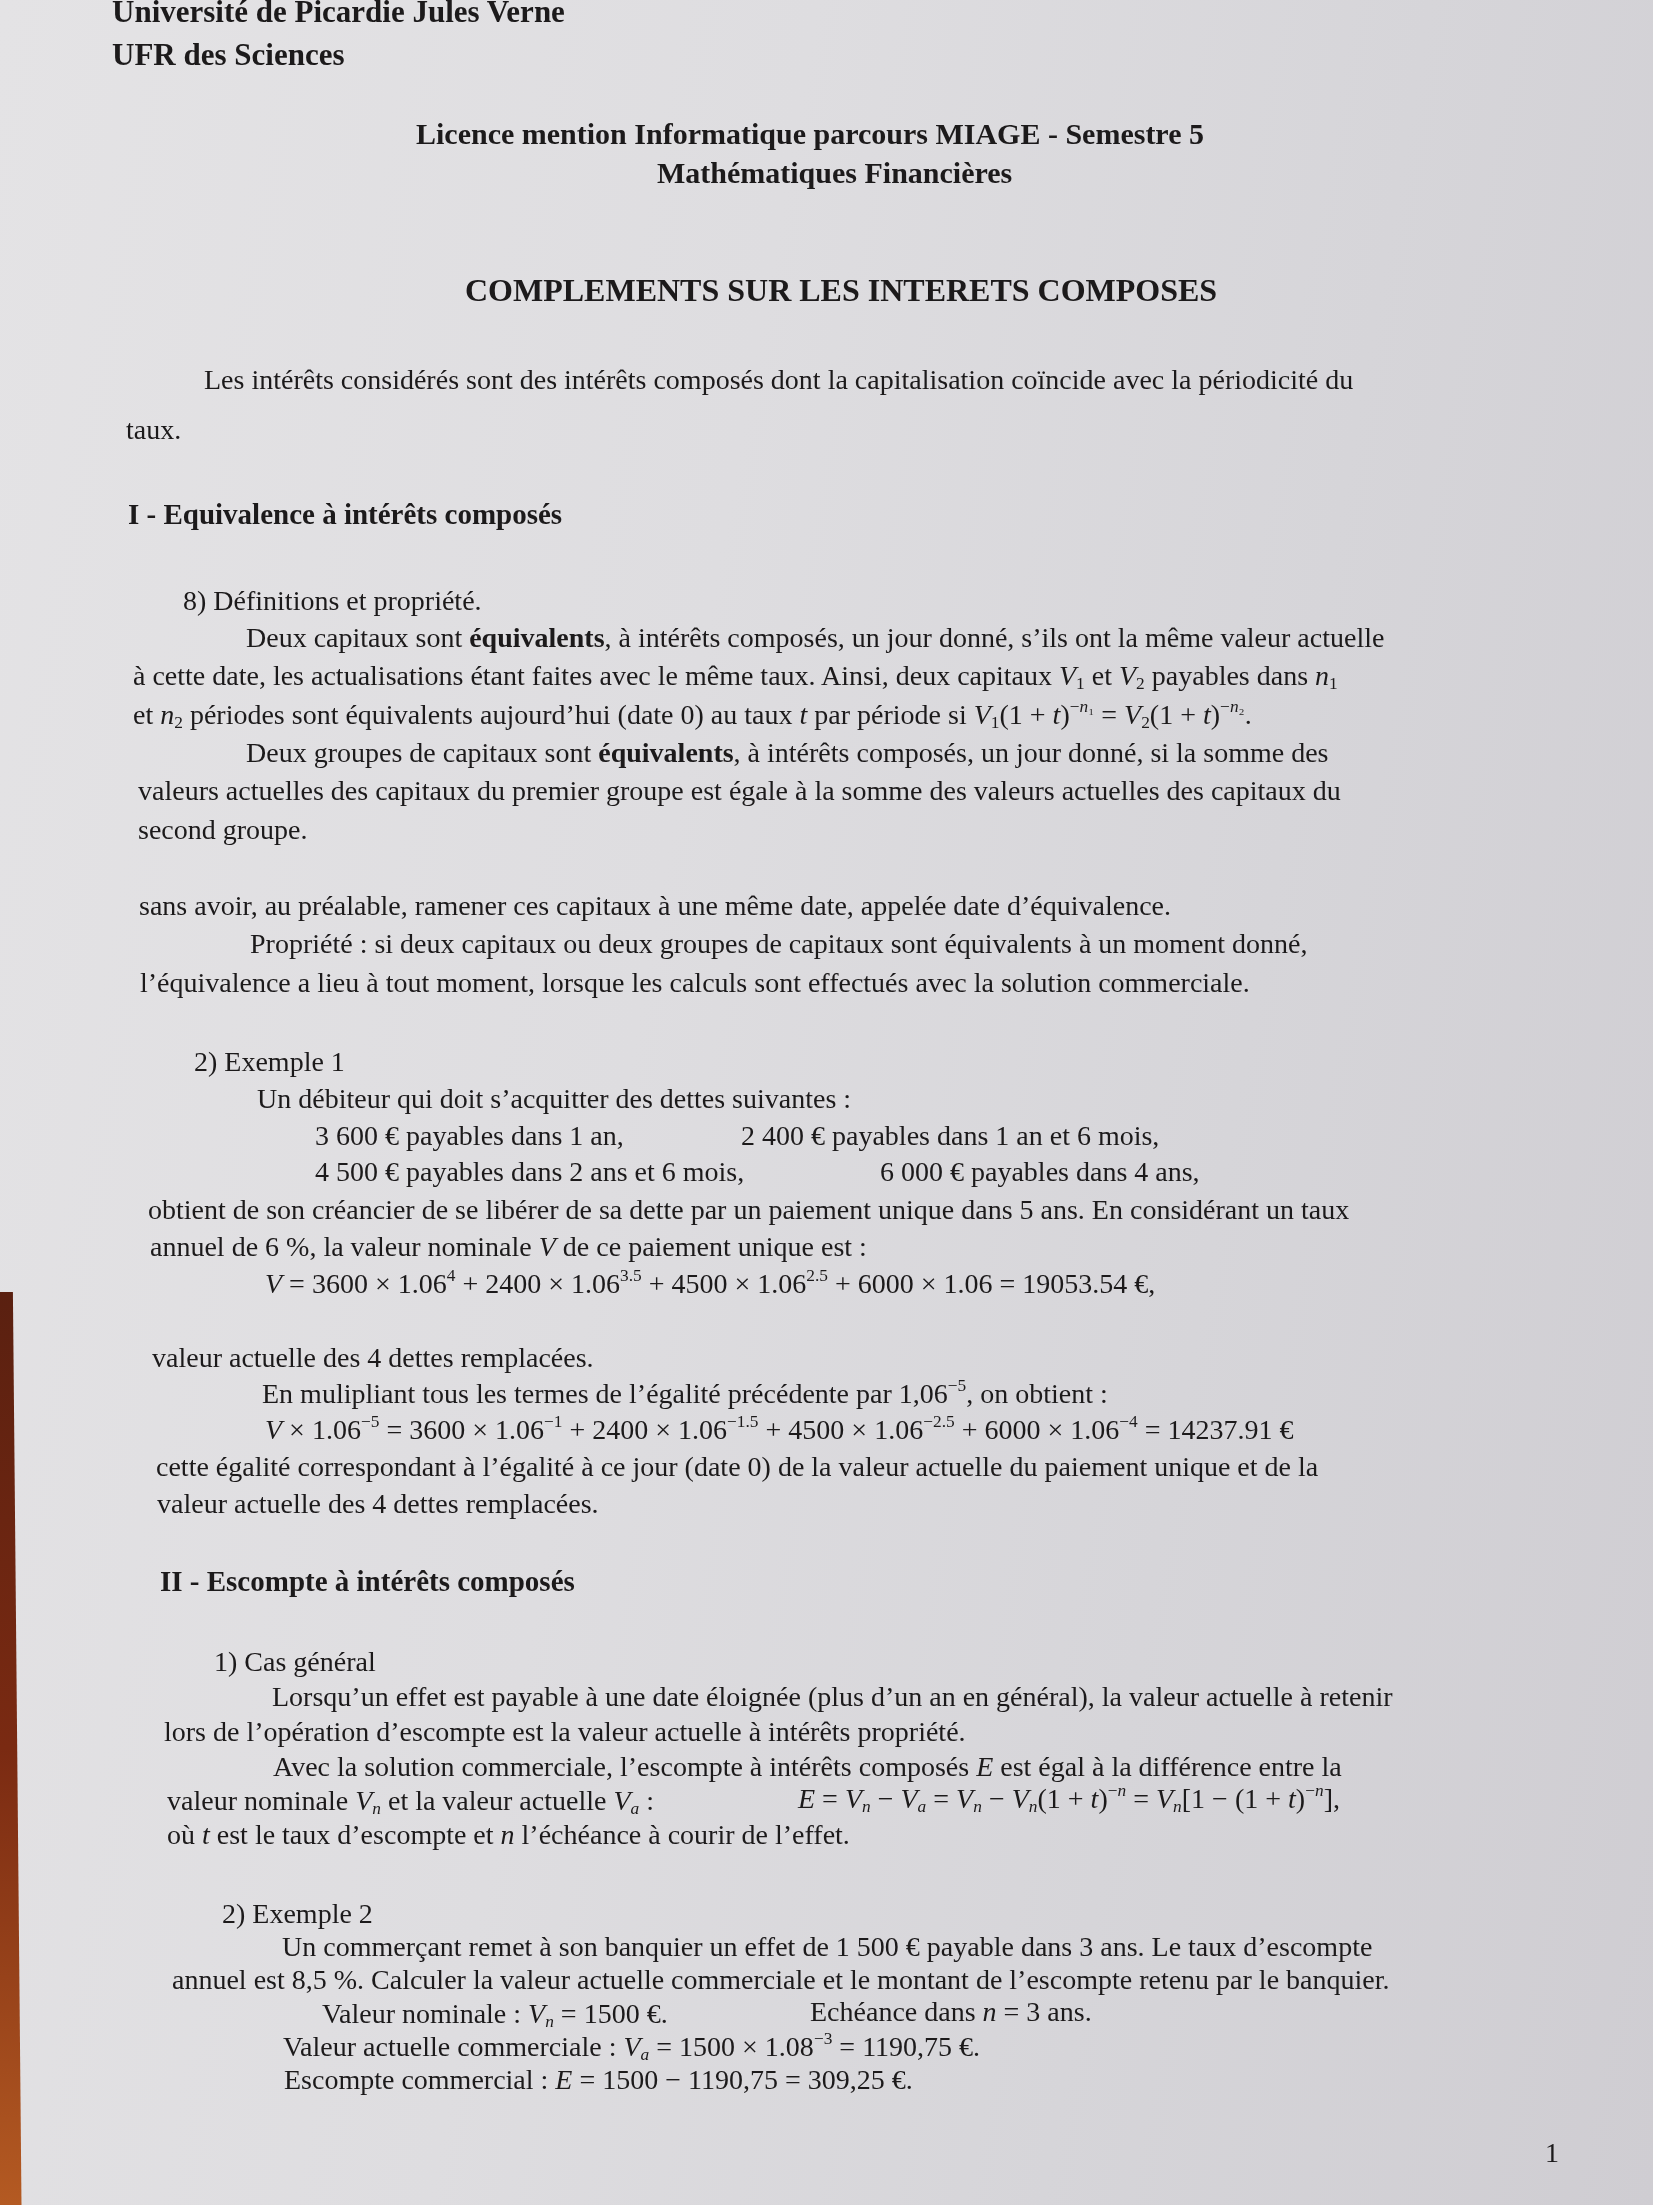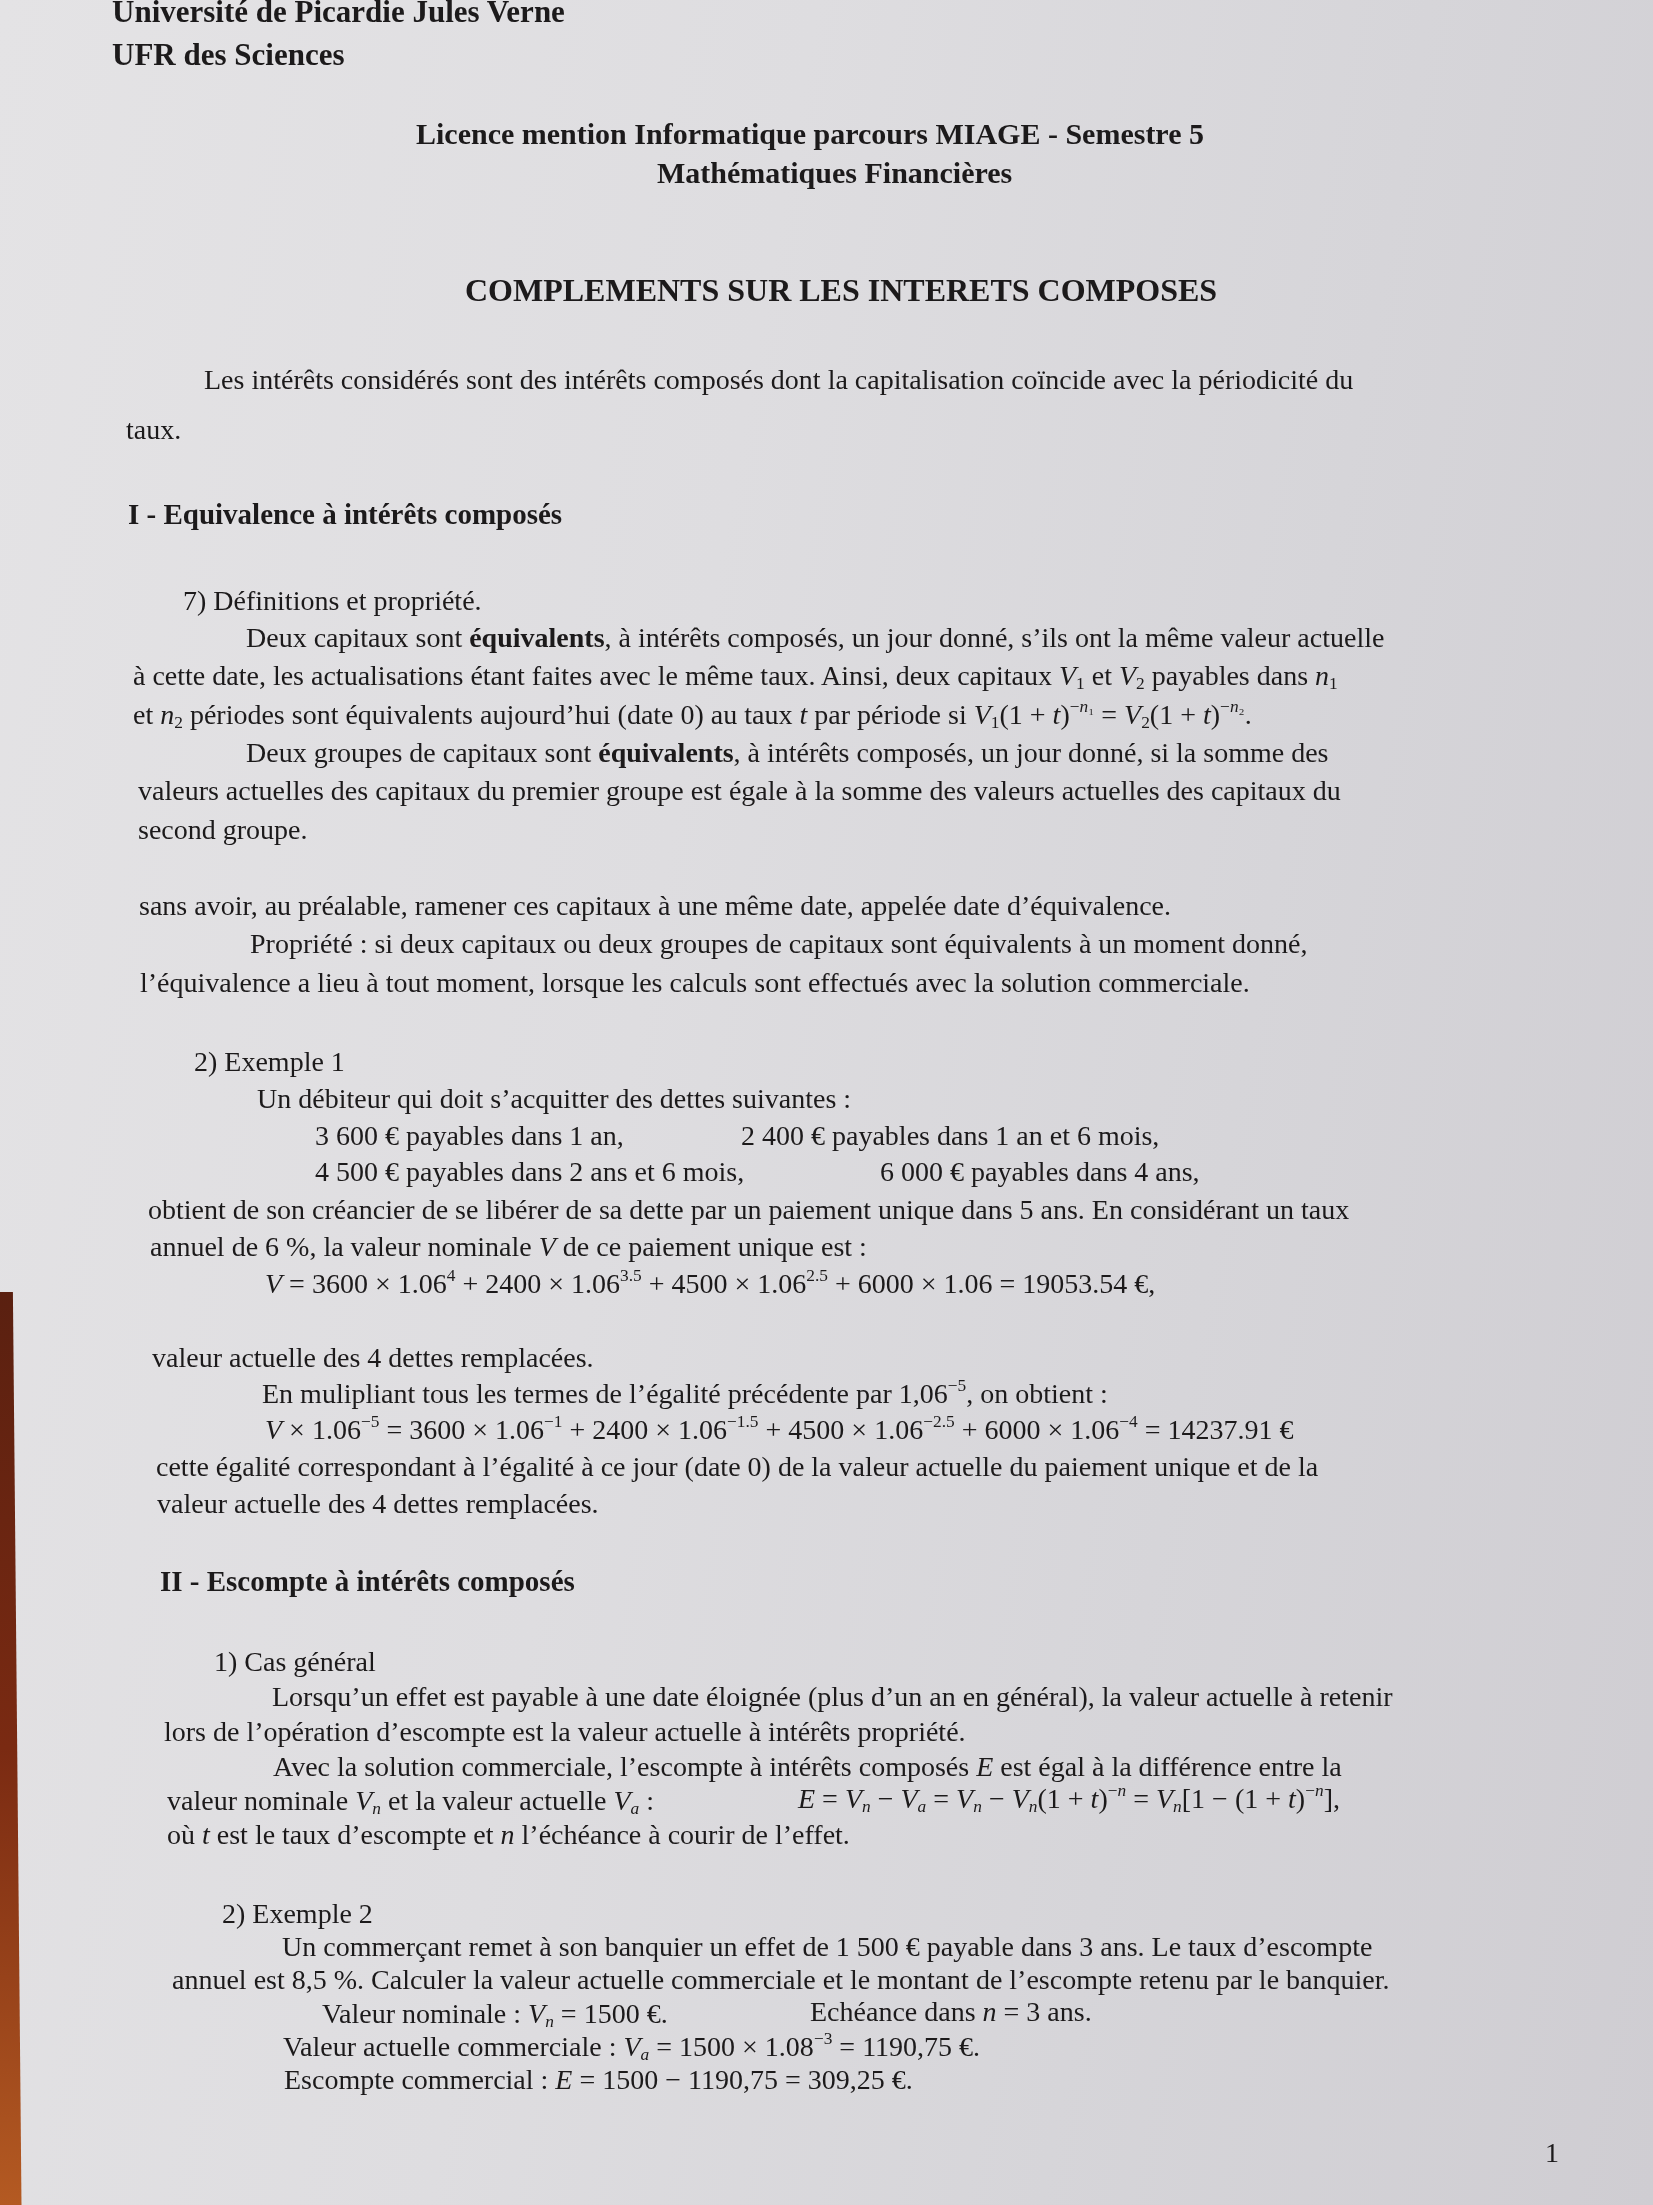--- a/index.html
+++ b/index.html
@@ -37,21 +37,21 @@
   <div class="abs sub" style="left:412px;top:117px;">Licence mention Informatique parcours MIAGE - Semestre 5</div>
   <div class="abs sub" style="left:653px;top:156px;">Mathématiques Financières</div>
 
   <div class="abs title" style="left:461px;top:272px;">COMPLEMENTS SUR LES INTERETS COMPOSES</div>
 
   <div class="abs txt" style="left:172px;top:364px;margin-left:28px;">Les intérêts considérés sont des intérêts composés dont la capitalisation coïncide avec la périodicité du</div>
   <div class="abs txt" style="left:122px;top:414px;">taux.</div>
 
   <div class="abs sec" style="left:124px;top:498px;">I - Equivalence à intérêts composés</div>
 
-  <div class="abs txt" style="left:179px;top:585px;">7) Définitions et propriété.</div>
+  <div class="abs txt" style="left:179px;top:585px;">8) Définitions et propriété.</div>
 
   <div class="abs txt" style="left:242px;top:622px;">
     <span>Deux capitaux sont </span><b>équivalents</b><span>, à intérêts composés, un jour donné, s’ils ont la même valeur actuelle</span>
   </div>
   <div class="abs txt" style="left:129px;top:660px;">à cette date, les actualisations étant faites avec le même taux. Ainsi, deux capitaux <i>V</i><sub>1</sub> et <i>V</i><sub>2</sub> payables dans <i>n</i><sub>1</sub></div>
   <div class="abs txt" style="left:129px;top:699px;">et <i>n</i><sub>2</sub> périodes sont équivalents aujourd’hui (date 0) au taux <i>t</i> par période si <i>V</i><sub>1</sub>(1 + <i>t</i>)<sup>−<i>n</i>₁</sup> = <i>V</i><sub>2</sub>(1 + <i>t</i>)<sup>−<i>n</i>₂</sup>.</div>
 
   <div class="abs txt" style="left:242px;top:737px;">
     <span>Deux groupes de capitaux sont </span><b>équivalents</b><span>, à intérêts composés, un jour donné, si la somme des</span>
   </div>

